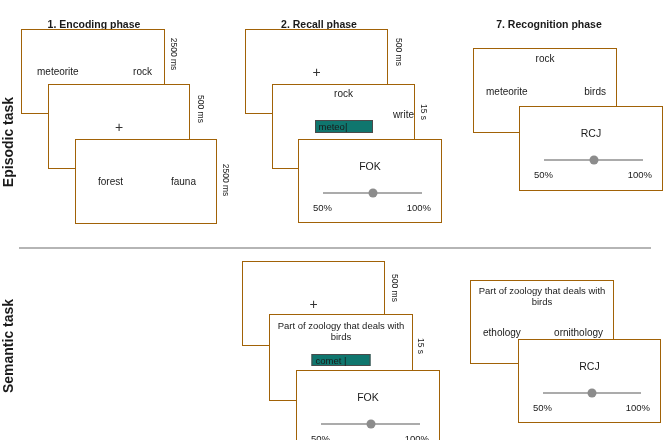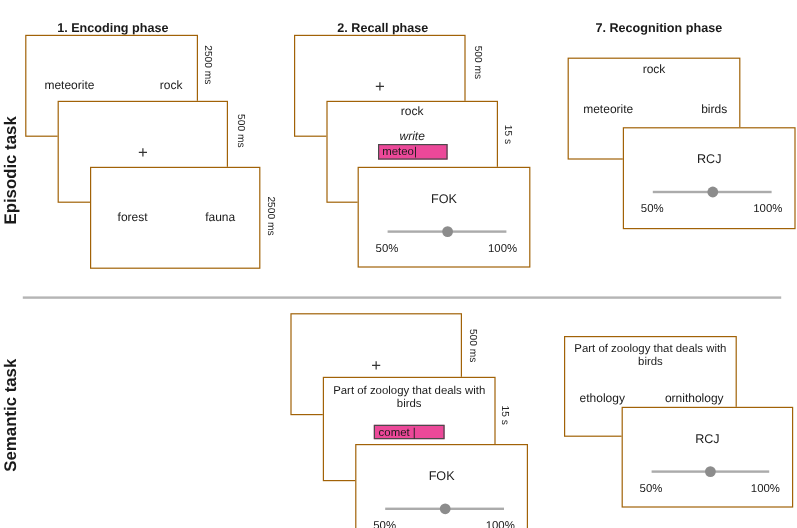--- a/index.html
+++ b/index.html
@@ -26,25 +26,25 @@
   .pair{
     display:flex;justify-content:space-between;align-items:center;height:100%;
     font-size:10px;
   }
   .fixation{
     display:flex;align-items:center;justify-content:center;height:100%;
     font-size:14px;color:#333;
   }
   .ctext{position:absolute;left:0;right:0;text-align:center;}
   .cue{top:3px;font-size:10px;}
-  .instr{top:24px;font-size:10px;font-style:italic;}
+  .instr{top:24px;font-size:10px;text-align:right;}
   .question{padding-top:5px;text-align:center;font-size:9.5px;line-height:11px;}
   .inputbox{
     position:absolute;left:50%;transform:translateX(-50%);
-    border:1px solid #4a4a4a;background:#ec4899;box-sizing:border-box;
+    border:1px solid #4a4a4a;background:#0f766e;box-sizing:border-box;
     font-size:9.5px;display:flex;align-items:center;padding:0 3px;white-space:pre;
   }
   .meter-label{top:20px;font-size:10.5px;}
   .slider{position:absolute;left:24px;right:19px;top:48px;height:9px;}
   .track{position:absolute;left:0;right:0;top:4px;height:1.5px;background:#ababab;}
   .thumb{
     position:absolute;left:50%;top:4.5px;transform:translate(-50%,-50%);
     width:9px;height:9px;border-radius:50%;background:#8c8c8c;
   }
   .pct{

